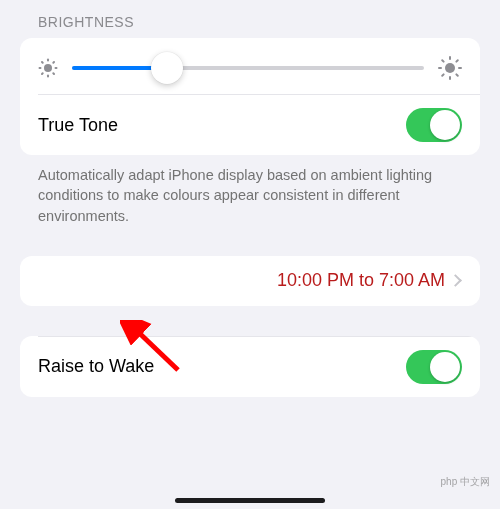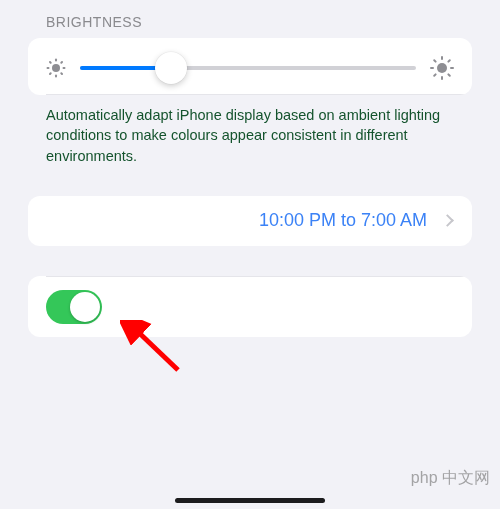--- a/index.html
+++ b/index.html
@@ -4,21 +4,21 @@
 <style>
   * { margin: 0; padding: 0; box-sizing: border-box; }
   body {
     width: 500px;
     height: 509px;
     background: #f2f2f7;
     font-family: -apple-system, BlinkMacSystemFont, "Helvetica Neue", sans-serif;
     overflow: hidden;
     position: relative;
   }
-  .container { padding: 0 28px; }
+  .container { padding: 0 20px; }
   .section-header {
     font-size: 14px;
     letter-spacing: 0.5px;
     color: #8a8a8e;
     text-transform: uppercase;
     padding: 14px 18px 8px;
   }
   .card {
     background: #ffffff;
     border-radius: 12px;
@@ -35,27 +35,27 @@
     height: 1px;
     background: #e5e5ea;
     margin-left: 18px;
   }
   .row-label {
     font-size: 18px;
     color: #000;
   }
   .row-value {
     font-size: 18px;
-    color: #3b82f6;
+    color: #b91c1c;
     margin-left: auto;
-    margin-right: 16px;
+    margin-right: 6px;
   }
   .footer-text {
     font-size: 14.5px;
-    color: #14532d;
+    color: #737373;
     line-height: 1.4;
     padding: 10px 18px 0;
   }
   .spacer { height: 30px; }
   
   .toggle {
     width: 56px;
     height: 34px;
     border-radius: 17px;
     position: relative;
@@ -138,21 +138,21 @@
     position: absolute;
     left: 120px;
     top: 320px;
     pointer-events: none;
   }
   
   .watermark {
     position: absolute;
     right: 10px;
     bottom: 20px;
-    font-size: 16px;
+    font-size: 10px;
     color: rgba(120,120,120,0.65);
   }
   
   .home-indicator {
     position: absolute;
     bottom: 6px;
     left: 50%;
     transform: translateX(-50%);
     width: 150px;
     height: 5px;
@@ -187,38 +187,45 @@
           <span style="width: 2px; height: 4px; transform: translate(-50%, -50%) rotate(45deg) translateY(-10px);"></span>
           <span style="width: 2px; height: 4px; transform: translate(-50%, -50%) rotate(90deg) translateY(-10px);"></span>
           <span style="width: 2px; height: 4px; transform: translate(-50%, -50%) rotate(135deg) translateY(-10px);"></span>
           <span style="width: 2px; height: 4px; transform: translate(-50%, -50%) rotate(180deg) translateY(-10px);"></span>
           <span style="width: 2px; height: 4px; transform: translate(-50%, -50%) rotate(225deg) translateY(-10px);"></span>
           <span style="width: 2px; height: 4px; transform: translate(-50%, -50%) rotate(270deg) translateY(-10px);"></span>
           <span style="width: 2px; height: 4px; transform: translate(-50%, -50%) rotate(315deg) translateY(-10px);"></span>
         </div>
     </div>
     <div class="divider"></div>
+    <div class="row">
+      <span class="row-label">True Tone</span>
+      <div class="toggle on">
+          <div class="knob"></div>
+        </div>
+    </div>
   </div>
 
   <div class="footer-text">Automatically adapt iPhone display based on ambient lighting conditions to make colours appear consistent in different environments.</div>
 
   <div class="spacer"></div>
 
   <div class="card">
     <div class="row">
       <span class="row-value">10:00 PM to 7:00 AM</span>
       <span class="chevron"></span>
     </div>
   </div>
 
   <div class="spacer"></div>
 
   <div class="card">
     <div class="divider"></div>
     <div class="row">
+      <span class="row-label">Raise to Wake</span>
       <div class="toggle on">
           <div class="knob"></div>
         </div>
     </div>
   </div>
 </div>
 
 <svg class="arrow-ann" width="70" height="60" viewBox="0 0 70 60">
   <defs>
     <marker id="ah" markerWidth="10" markerHeight="10" refX="2" refY="3" orient="auto">

